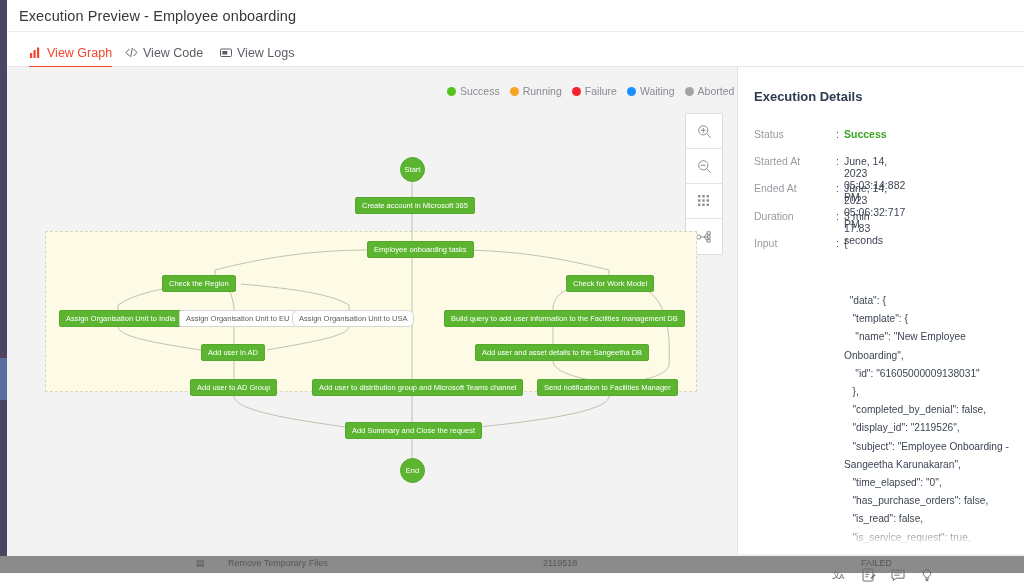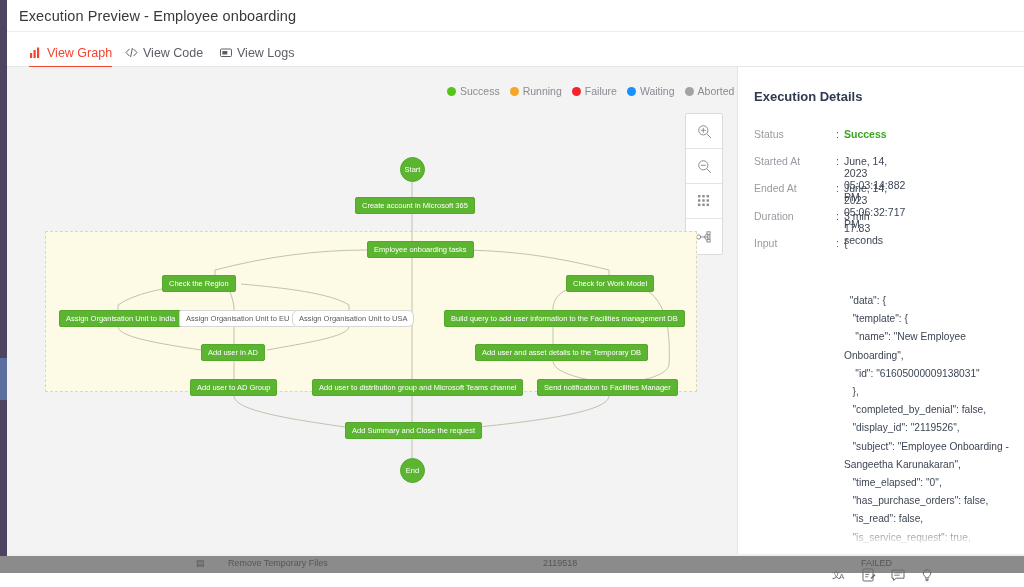--- a/index.html
+++ b/index.html
@@ -338,21 +338,21 @@
         <div class="node pending" style="left:277px; top:235px;border-radius:6px;">
             <span>Assign Organisation Unit to USA</span>
           </div>
         <div class="node" style="left:429px; top:235px;">
             <span>Build query to add user information to the Facilities management DB</span>
           </div>
         <div class="node" style="left:186px; top:269px;">
             <span>Add user in AD</span>
           </div>
         <div class="node" style="left:460px; top:269px;">
-            <span>Add user and asset details to the Temporary DB</span>
+            <span>Add user and asset details to the Sangeetha DB</span>
           </div>
         <div class="node" style="left:175px; top:304px;">
             <span>Add user to AD Group</span>
           </div>
         <div class="node" style="left:297px; top:304px;">
             <span>Add user to distribution group and Microsoft Teams channel</span>
           </div>
         <div class="node" style="left:522px; top:304px;">
             <span>Send notification to Facilities Manager</span>
           </div>

